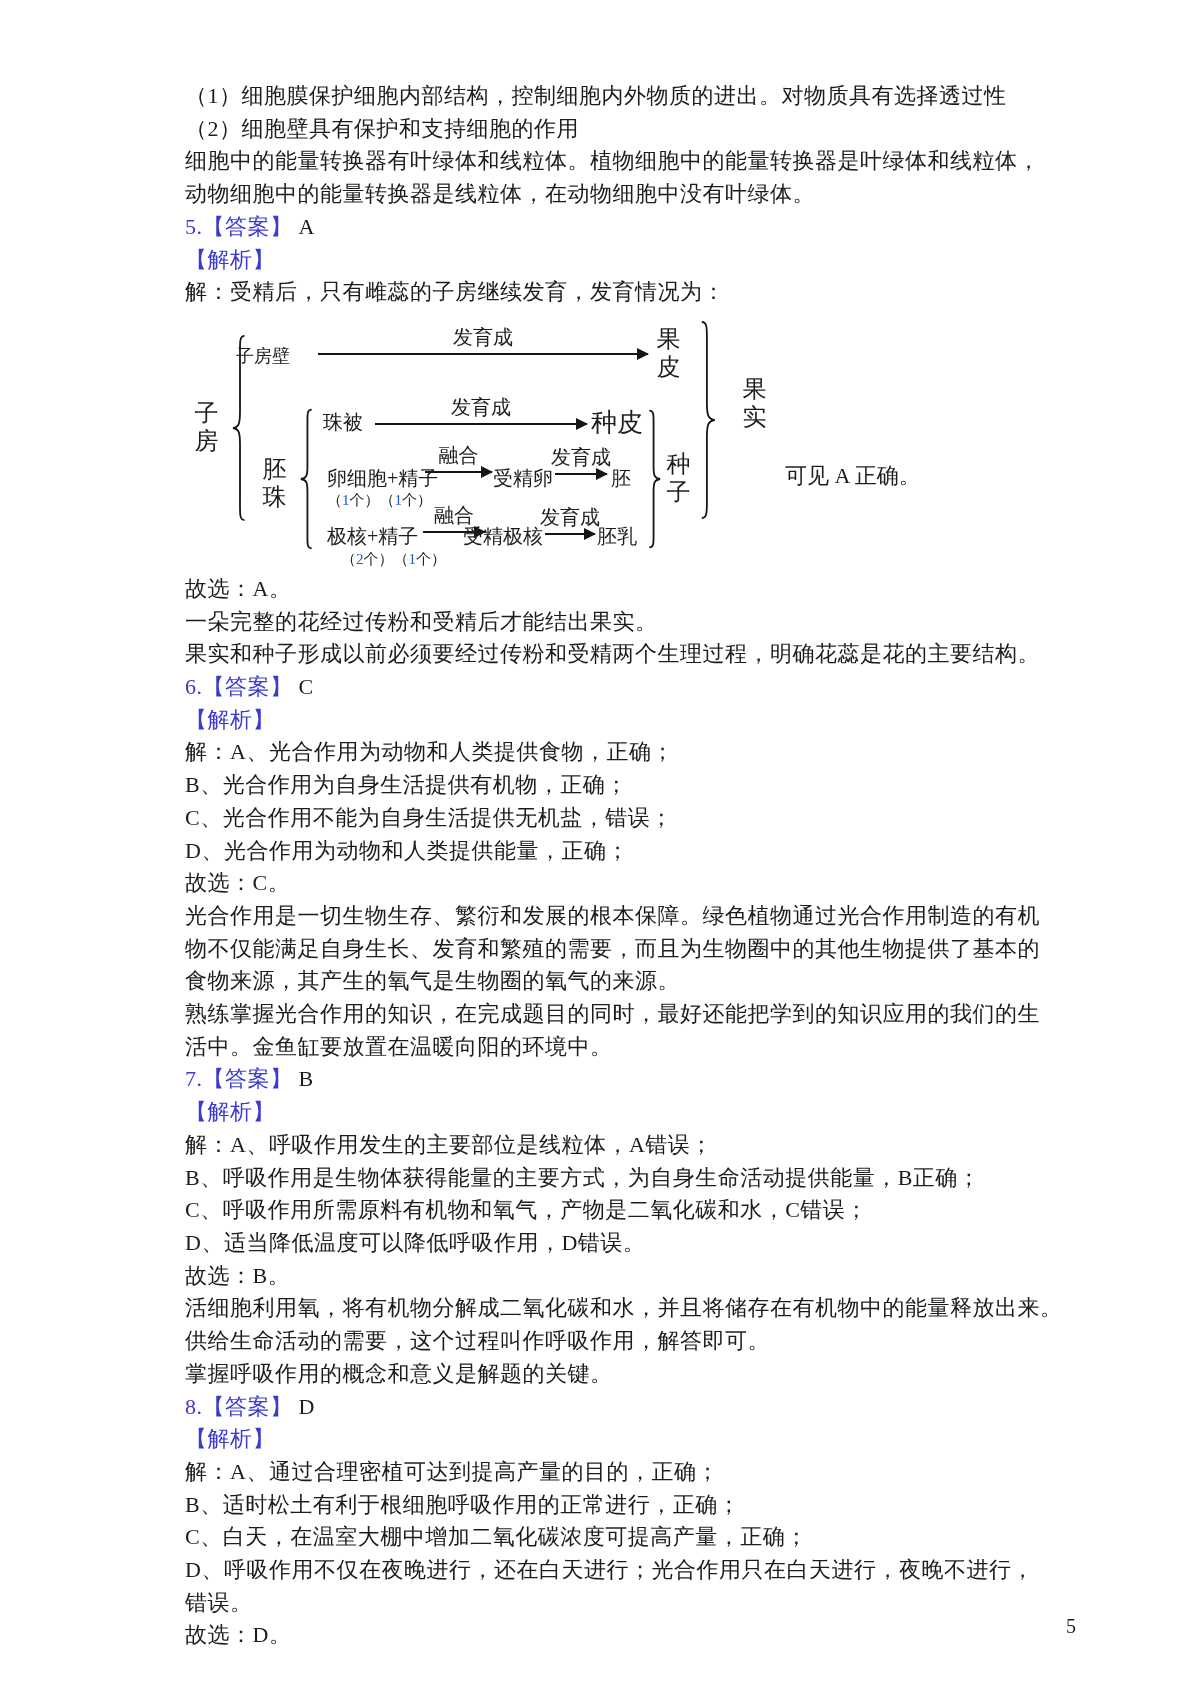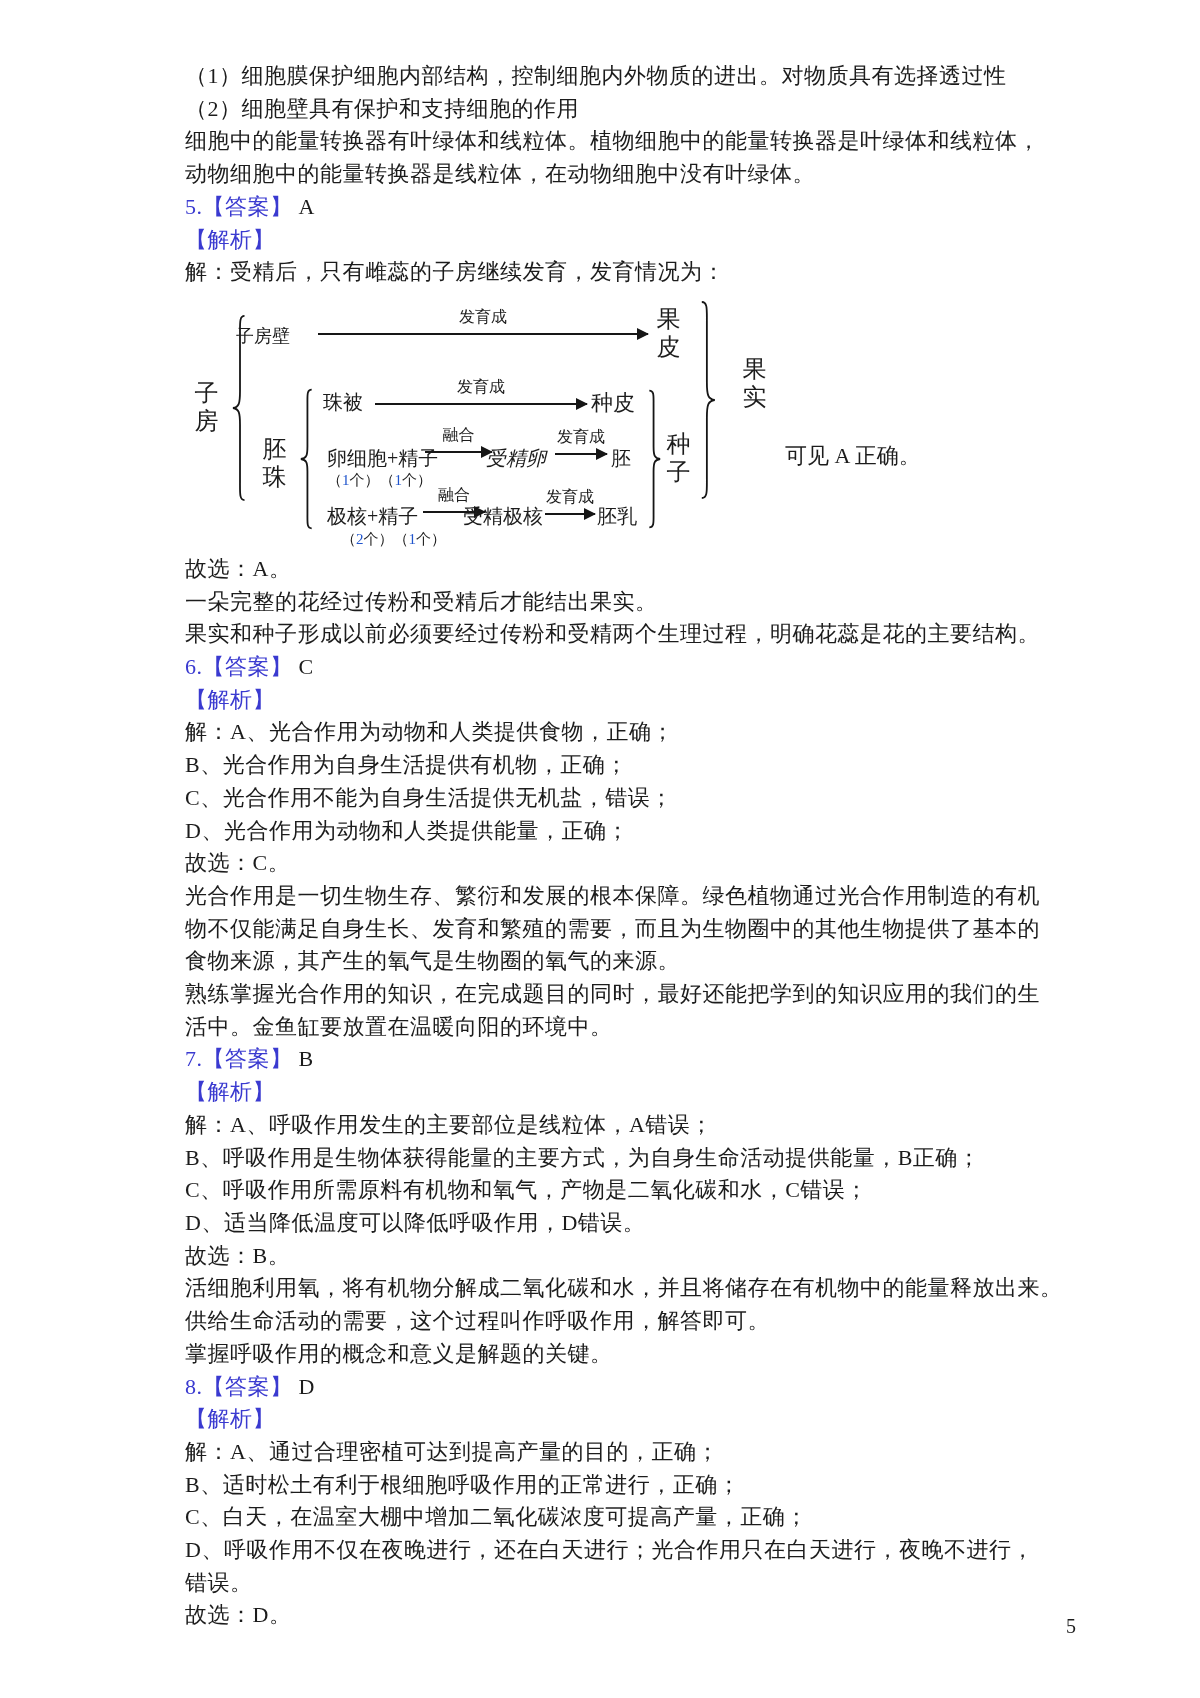--- a/index.html
+++ b/index.html
@@ -2,41 +2,41 @@
 <html><head>
 <meta charset="utf-8">
 <style>
   html,body{margin:0;padding:0;background:#ffffff;}
   body{
     width:1200px;height:1698px;position:relative;overflow:hidden;
     font-family:"Liberation Serif","DejaVu Serif",serif;
     color:#1c1c1c;
   }
   .content{
-    position:absolute;left:185px;top:0;width:1000px;padding-top:60px;
+    position:absolute;left:185px;top:0;width:1000px;padding-top:80px;
   }
   .line{
     font-size:22px;line-height:32.7px;min-height:32.7px;white-space:nowrap;
     letter-spacing:0.5px;
   }
   .blue{color:#3a3ad0;}
   .ansletter{margin-left:6px;}
   
   .diagram{
     position:relative;width:740px;height:262px;margin:2px 0 0 0;
     font-size:20px;
   }
   .dlabel{position:absolute;white-space:nowrap;line-height:24px;}
   .vert{
     position:absolute;width:27px;text-align:center;
     font-size:24px;line-height:28px;word-break:break-all;white-space:normal;
   }
   .brace{position:absolute;overflow:visible;}
   .agrp{position:absolute;display:flex;flex-direction:column;align-items:center;}
-  .albl{font-size:16px;line-height:22px;white-space:nowrap;}
+  .albl{font-size:20px;line-height:22px;white-space:nowrap;}
   .aline{position:relative;width:100%;height:2px;background:#161616;margin-top:5px;}
   .aline::after{
     content:"";position:absolute;right:-1px;top:-5px;width:0;height:0;
     border-left:12px solid #161616;border-top:6px solid transparent;border-bottom:6px solid transparent;
   }
   .counts{position:absolute;font-size:15px;line-height:17px;white-space:nowrap;letter-spacing:0;}
   .cnum{color:#1f54cc;}
   .conclusion{position:absolute;font-size:22px;white-space:nowrap;}
   .pagenum{position:absolute;top:1615px;left:1066px;font-size:20px;}
 </style>
@@ -77,29 +77,29 @@
     <div class="vert" style="left:76px;top:144px;">胚珠</div>
     <svg class="brace" style="left:114px;top:98px;width:15px;height:140px;" viewBox="0 0 16 100" preserveAspectRatio="none">
       <path d="M13.5 0.5 C8.5 0.5 9 4 9 10 L9 41 C9 47.5 8 49.5 2 50 C8 50.5 9 52.5 9 59 L9 90 C9 96 8.5 99.5 13.5 99.5" fill="none" stroke="#161616" stroke-width="1.8" vector-effect="non-scaling-stroke"></path>
     </svg>
 
     <div class="dlabel" style="left:138px;top:99px;">珠被</div>
     <div class="agrp" style="left:190px;top:85px;width:212px;">
       <span class="albl">发育成</span>
       <div class="aline"></div>
     </div>
-    <div class="dlabel" style="left:406px;top:100px;font-size:22px;">种皮</div>
+    <div class="dlabel" style="left:406px;top:100px;font-size:26px;">种皮</div>
 
     <div class="dlabel" style="left:142px;top:155px;">卵细胞+精子</div>
     <div class="counts" style="left:142px;top:181px;"><span>（</span><span class="cnum">1</span><span>个）</span><span>（</span><span class="cnum">1</span><span>个）</span></div>
     <div class="agrp" style="left:240px;top:133px;width:67px;">
       <span class="albl">融合</span>
       <div class="aline"></div>
     </div>
-    <div class="dlabel" style="left:301px;top:155px;font-style:italic;">受精卵</div>
+    <div class="dlabel" style="left:308px;top:155px;">受精卵</div>
     <div class="agrp" style="left:370px;top:135px;width:52px;">
       <span class="albl">发育成</span>
       <div class="aline"></div>
     </div>
     <div class="dlabel" style="left:426px;top:155px;">胚</div>
 
     <svg class="brace" style="left:462px;top:99px;width:15px;height:138px;" viewBox="0 0 16 100" preserveAspectRatio="none">
       <path d="M2.5 0.5 C7.5 0.5 7 4 7 10 L7 41 C7 47.5 8 49.5 14 50 C8 50.5 7 52.5 7 59 L7 90 C7 96 7.5 99.5 2.5 99.5" fill="none" stroke="#161616" stroke-width="1.8" vector-effect="non-scaling-stroke"></path>
     </svg>
     <div class="vert" style="left:480px;top:139px;">种子</div>

